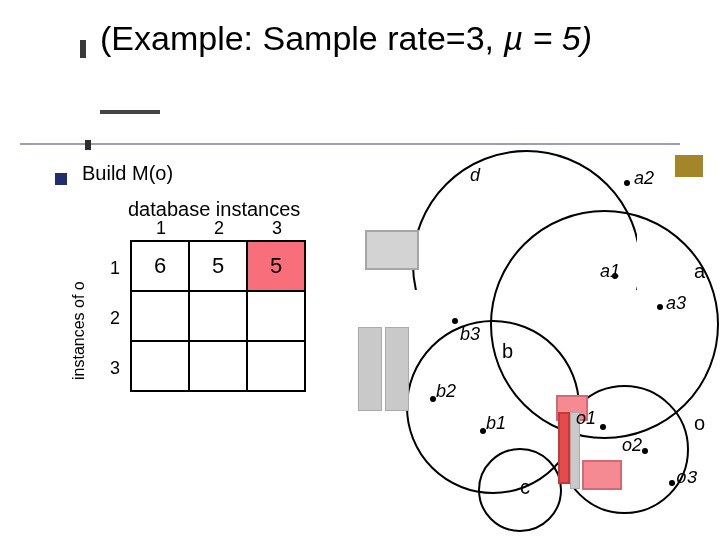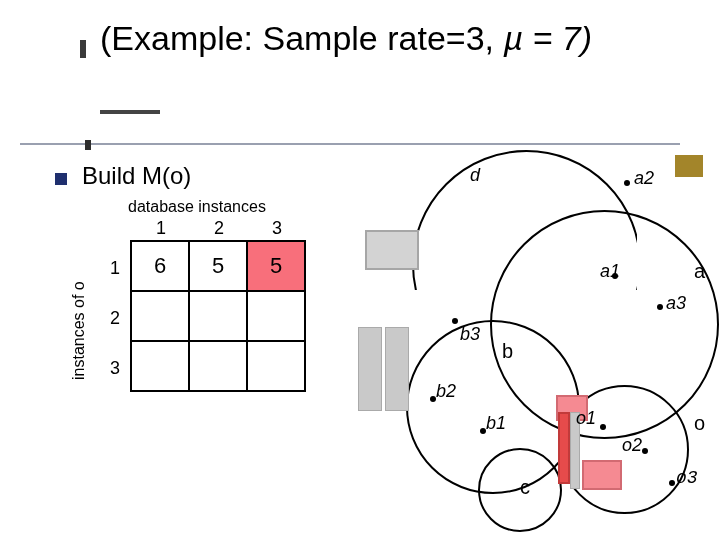--- a/index.html
+++ b/index.html
@@ -59,27 +59,27 @@
 
   
   .bullet-sq {
     position: absolute;
     width: 12px;
     height: 12px;
     background: #1f2f6e;
   }
   .bullet-text {
     position: absolute;
-    font-size: 24px;
+    font-size: 20px;
   }
 
   
   .small {
     position: absolute;
-    font-size: 16px;
+    font-size: 20px;
   }
   .tiny {
     position: absolute;
     font-size: 14px;
   }
   .italic { font-style: italic; }
 
   
   .matrix {
     position: absolute;
@@ -146,21 +146,21 @@
     position:absolute;
     background:#a3852a;
   }
 </style>
 </head>
 <body>
 
 <div class="title-dec"></div>
 <div class="slide-title">
   <div>
-    <span>(Example: Sample rate=3, </span><span class="italic">µ = 7)</span>
+    <span>(Example: Sample rate=3, </span><span class="italic">µ = 5)</span>
   </div>
 </div>
 <div class="title-underline-short"></div>
 <div class="title-underline-long"></div>
 
 <div class="rect-olive" style="left:675px; top:155px; width:28px; height:22px;"></div>
 
 <div class="bullet-sq" style="left:55px; top:173px;"></div>
 <div class="bullet-text" style="left:82px; top:162px;">Build M(o)</div>
 

